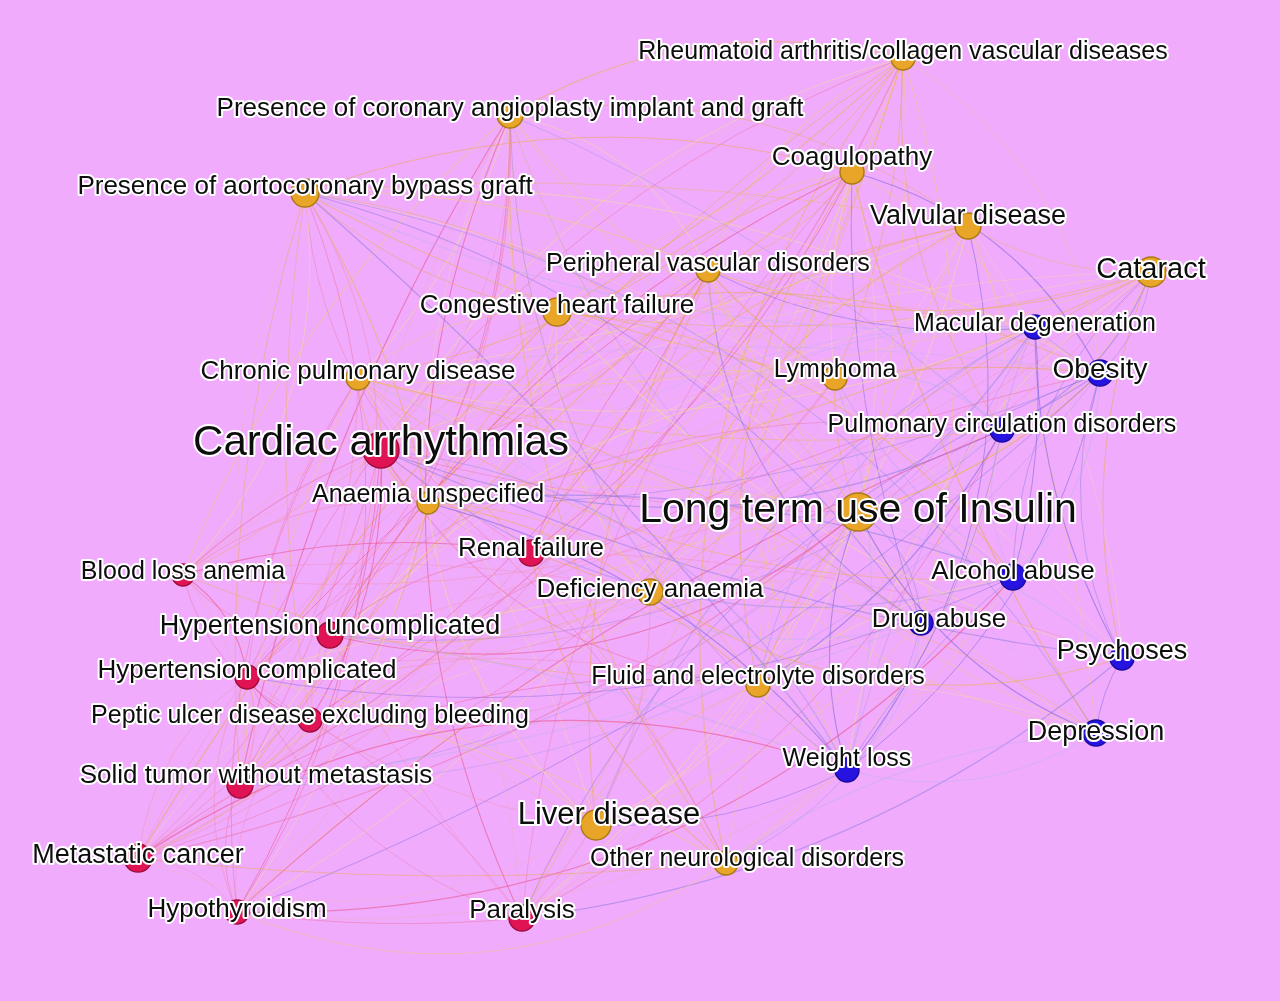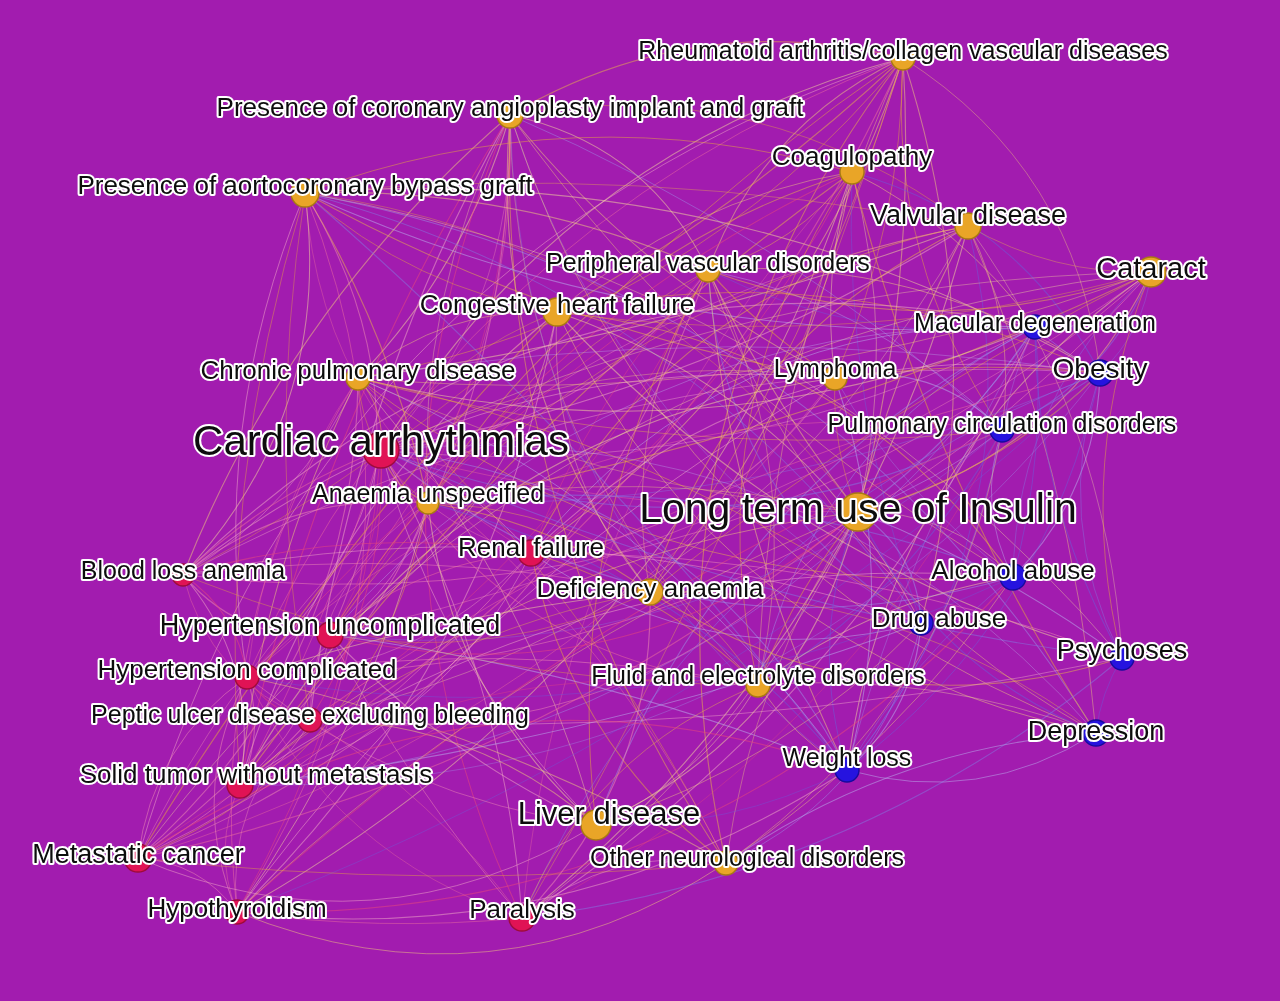--- a/index.html
+++ b/index.html
@@ -1,20 +1,20 @@
 <!DOCTYPE html>
 <html><head>
 <meta charset="utf-8">
 <style>
   html, body { margin: 0; padding: 0; background: #ffffff; }
   .stage {
     position: relative;
     width: 1280px;
     height: 1001px;
-    background: #a21caf;
+    background: #f0abfc;
     overflow: hidden;
     font-family: "Liberation Sans", sans-serif;
   }
   svg { position: absolute; left: 0; top: 0; display: block; }
   .node-label {
     fill: #0d0d0d;
     paint-order: stroke fill;
     stroke: #ffffff;
     stroke-width: 4px;
     stroke-linejoin: round;

